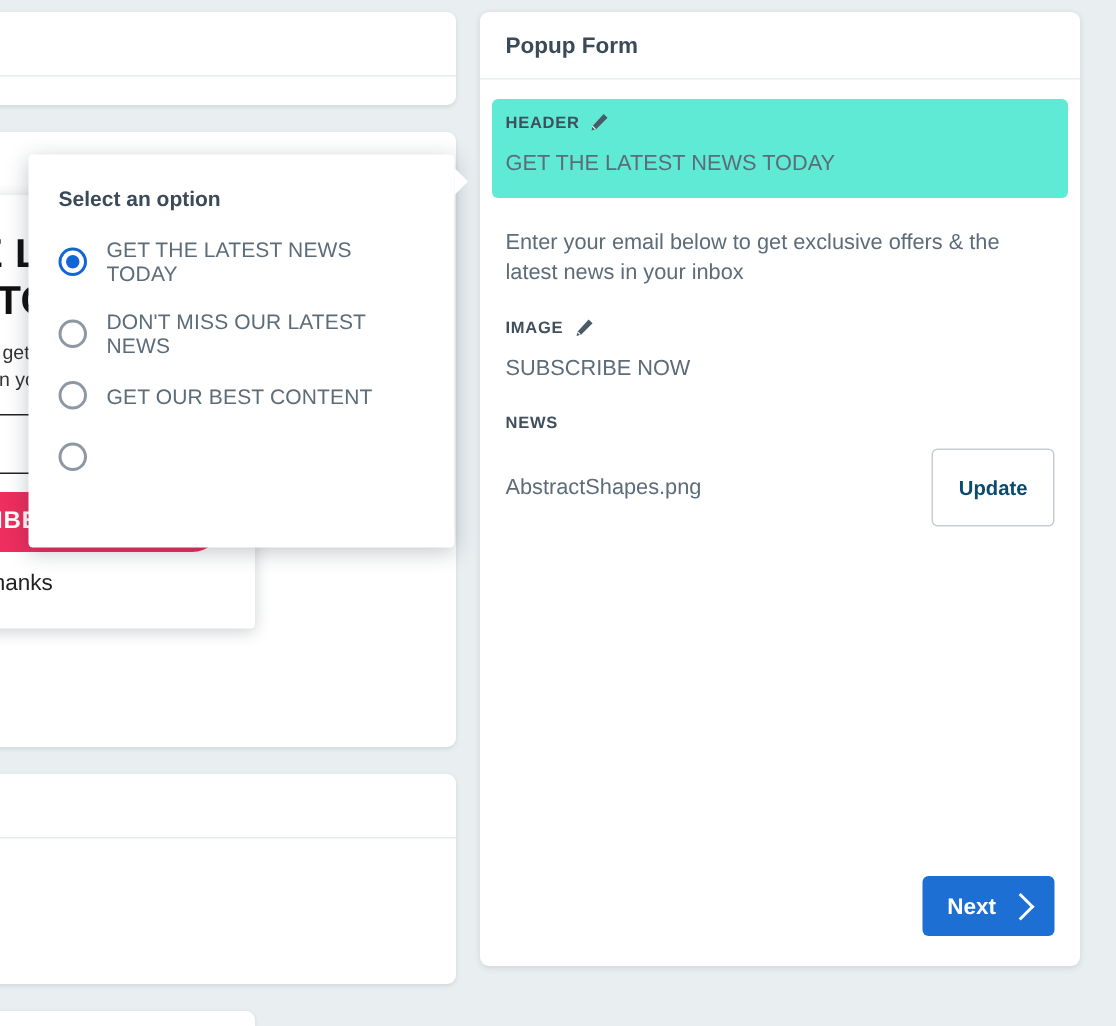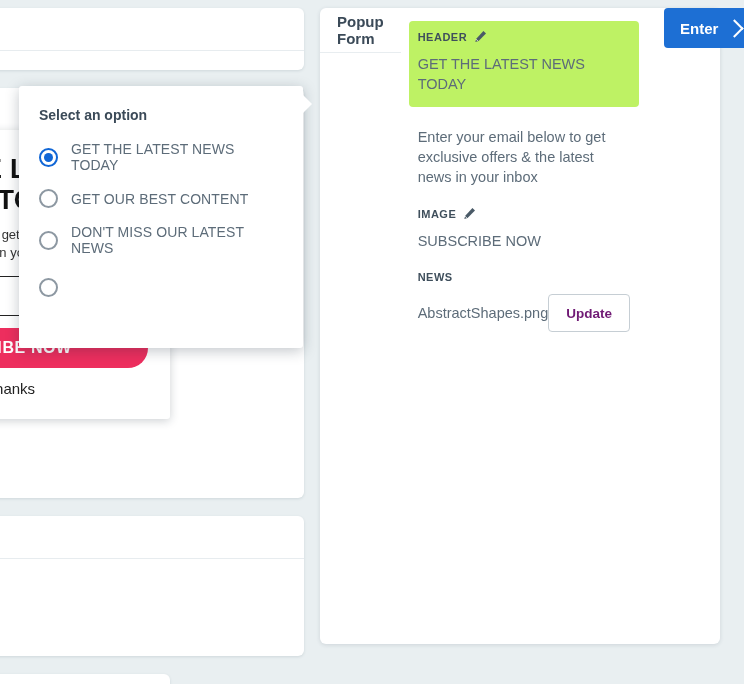--- a/index.html
+++ b/index.html
@@ -74,48 +74,48 @@
 
   
   #right-panel{
     position:absolute;
     left:320px; top:8px;
     width:400px; height:636px;
     background:#fff;
     border-radius:6px;
     box-shadow:0 1px 4px rgba(40,60,80,.14);
     box-sizing:border-box;
-    display:flex;flex-direction:row;
+    display:flex;flex-direction:column;
   }
   #right-head{
     height:44px;flex:0 0 44px;
     border-bottom:1px solid #e8edf0;
     display:flex;align-items:center;
     padding:0 17px;
   }
   #right-head .title{font-size:15px;font-weight:bold;color:#3b4a58;}
   #right-body{flex:1 1 auto;padding:13px 17px 0 17px;position:relative;}
 
   .field{margin-bottom:20px;}
   .field.highlight{
-    background:#bef264;border-radius:4px;
+    background:#5eead4;border-radius:4px;
     margin:0 -9px 20px -9px;padding:9px 9px 13px 9px;
   }
   .field-label{
     font-size:11px;font-weight:bold;letter-spacing:.5px;
     color:#3f4f5c;display:flex;align-items:center;gap:7px;
     margin-bottom:11px;
   }
   .pencil{display:inline-block;width:13px;height:13px;}
   .field-value{font-size:14.5px;line-height:20px;color:#5d6c79;}
 
-  .img-row{display:flex;align-items:center;justify-content:flex-start;}
+  .img-row{display:flex;align-items:center;justify-content:space-between;}
   .update-btn{
     border:1px solid #c6ced4;border-radius:4px;background:#fff;
-    height:38px;padding:0 17px;font-size:13.5px;font-weight:bold;color:#701a75;
+    height:52px;padding:0 17px;font-size:13.5px;font-weight:bold;color:#0c4a6e;
     display:flex;align-items:center;cursor:pointer;
     font-family:"Liberation Sans", sans-serif;
   }
 
   .swatches{display:flex;gap:8px;}
   .swatch{
     width:30px;height:30px;border:1px solid #ccd3d8;border-radius:4px;
     display:flex;align-items:center;justify-content:center;cursor:pointer;
     box-sizing:border-box;background:#fff;
   }
@@ -131,21 +131,21 @@
     display:flex;align-items:center;gap:10px;cursor:pointer;
     font-family:"Liberation Sans", sans-serif;
   }
   .chev{display:inline-block;width:11px;height:11px;
         border-right:2.5px solid #fff;border-top:2.5px solid #fff;
         transform:rotate(45deg);}
 
   
   #option-popover{
     position:absolute;
-    left:19px; top:86px;
+    left:19px; top:103px;
     width:284px; height:262px;
     background:#fff;
     border-radius:3px;
     box-shadow:0 3px 14px rgba(25,40,55,.26);
     box-sizing:border-box;
     padding:21px 20px 0 20px;
     z-index:50;
   }
   #option-popover:after{
     content:"";position:absolute;right:-9px;top:9px;
@@ -265,40 +265,40 @@
         <span class="field-value">AbstractShapes.png</span>
         <button class="update-btn">Update</button>
       </div>
     </div>
 
 
   </div>
 
   <div id="right-foot">
     <button class="next-btn" style="background: rgb(29, 111, 212);">
-      <span>Enter</span>
+      <span>Next</span>
       <span class="chev"></span>
     </button>
   </div>
 </div>
 
 <div id="option-popover">
   <div class="pop-title">Select an option</div>
 
   <div class="opt-row">
     <span class="radio on" style="border-color: rgb(16, 102, 214);"></span>
     <span class="opt-label">GET THE LATEST NEWS TODAY</span>
   </div>
 
   <div class="opt-row">
     <span class="radio"></span>
-    <span class="opt-label">GET OUR BEST CONTENT</span>
+    <span class="opt-label">DON'T MISS OUR LATEST NEWS</span>
   </div>
 
   <div class="opt-row">
     <span class="radio"></span>
-    <span class="opt-label">DON'T MISS OUR LATEST NEWS</span>
+    <span class="opt-label">GET OUR BEST CONTENT</span>
   </div>
 
   <div class="opt-row textrow">
     <span class="radio" style="margin-top:6px;"></span>
   </div>
 </div>
 
 </body></html>

